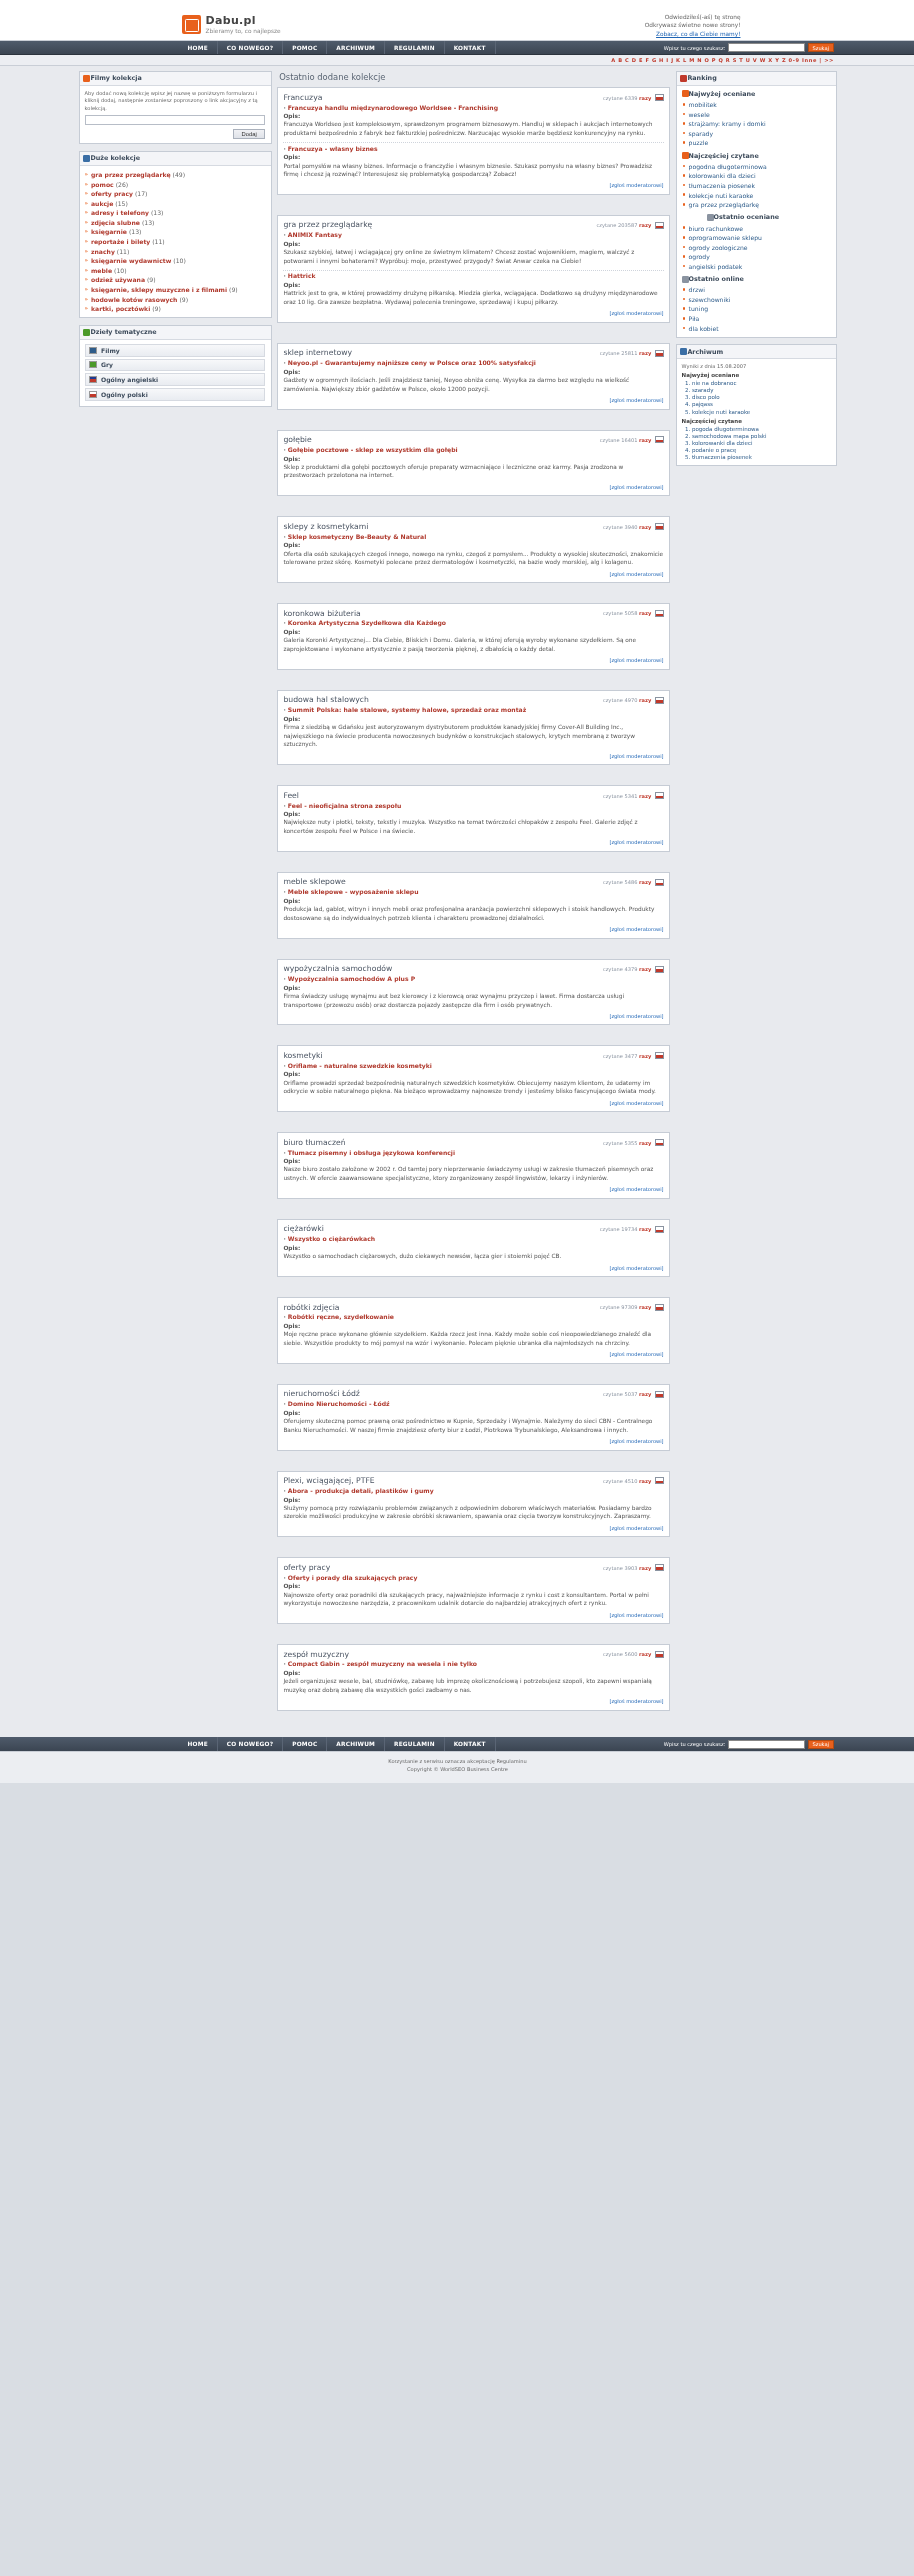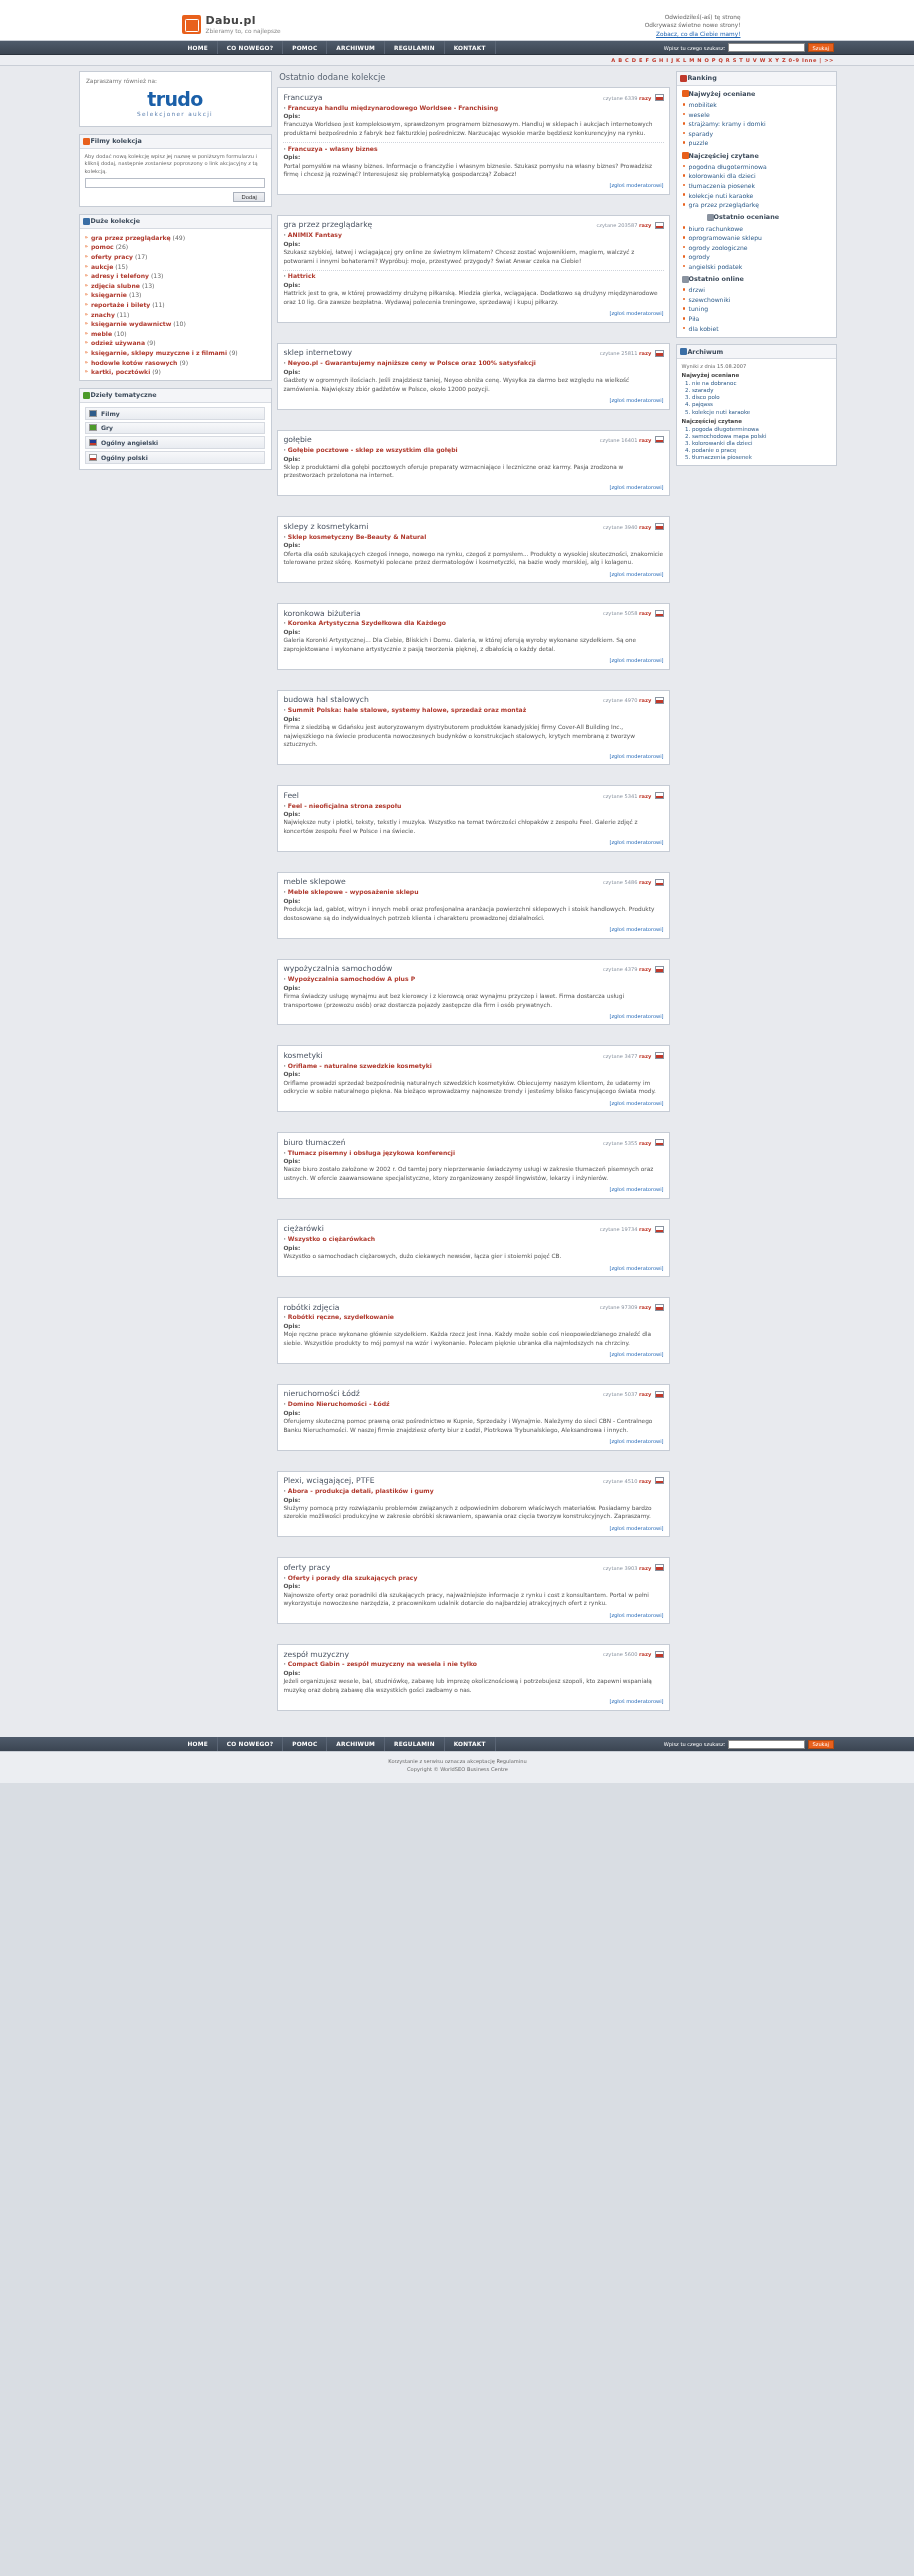--- a/index.html
+++ b/index.html
@@ -274,25 +274,20 @@
   </div>
 
   <div class="alphabar">
     <div class="alphabar-inner">A B C D E F G H I J K L M N O P Q R S T U V W X Y Z 0-9 Inne | &gt;&gt;</div>
   </div>
 
   <div class="wrap">
 
     <div class="col-left">
 
-      <div class="promo">
-        <div class="promo-label">Zapraszamy również na:</div>
-        <div class="promo-logo">trudo</div>
-        <div class="promo-tag">Selekcjoner aukcji</div>
-      </div>
 
       <div class="panel">
         <div class="panel-head">
           <span class="ico"></span>
           <span>Filmy kolekcja</span>
         </div>
         <div class="panel-body clearfix">
           <div class="newcol-text">Aby dodać nową kolekcję wpisz jej nazwę w poniższym formularzu i kliknij dodaj, następnie zostaniesz poproszony o link akcjacyjny z tą kolekcją.</div>
           <input class="newcol-input" type="text" value="" style="">
           <button class="btn-add">Dodaj</button>

